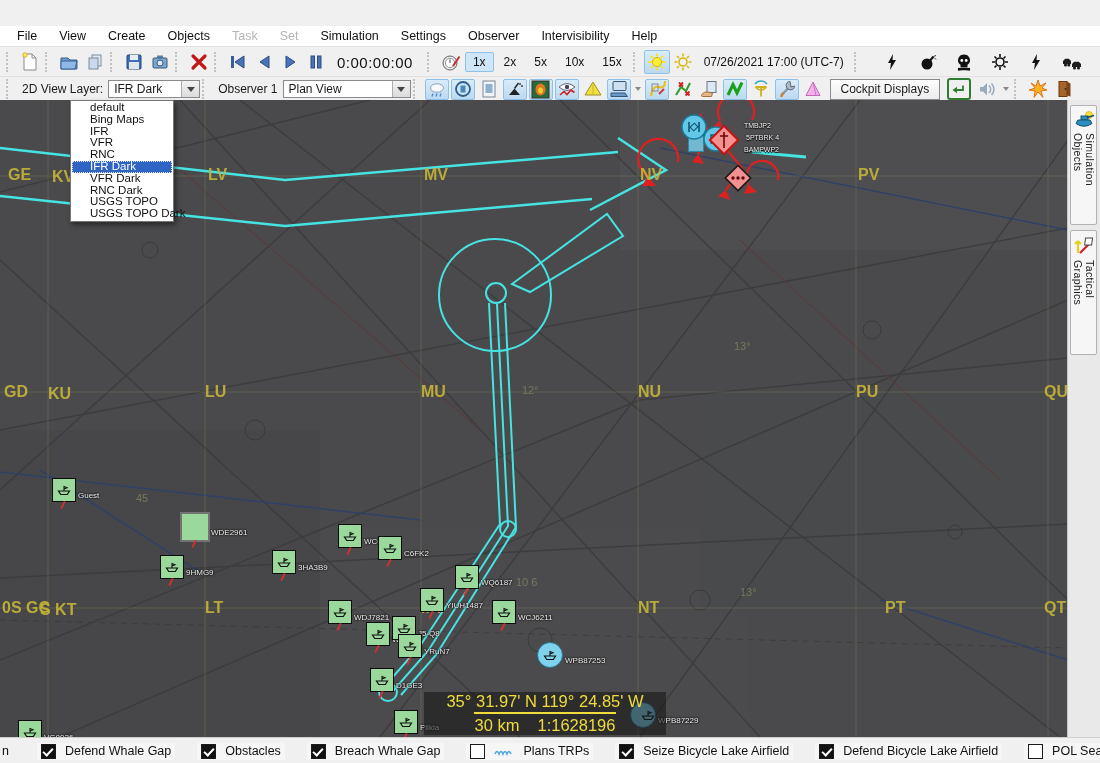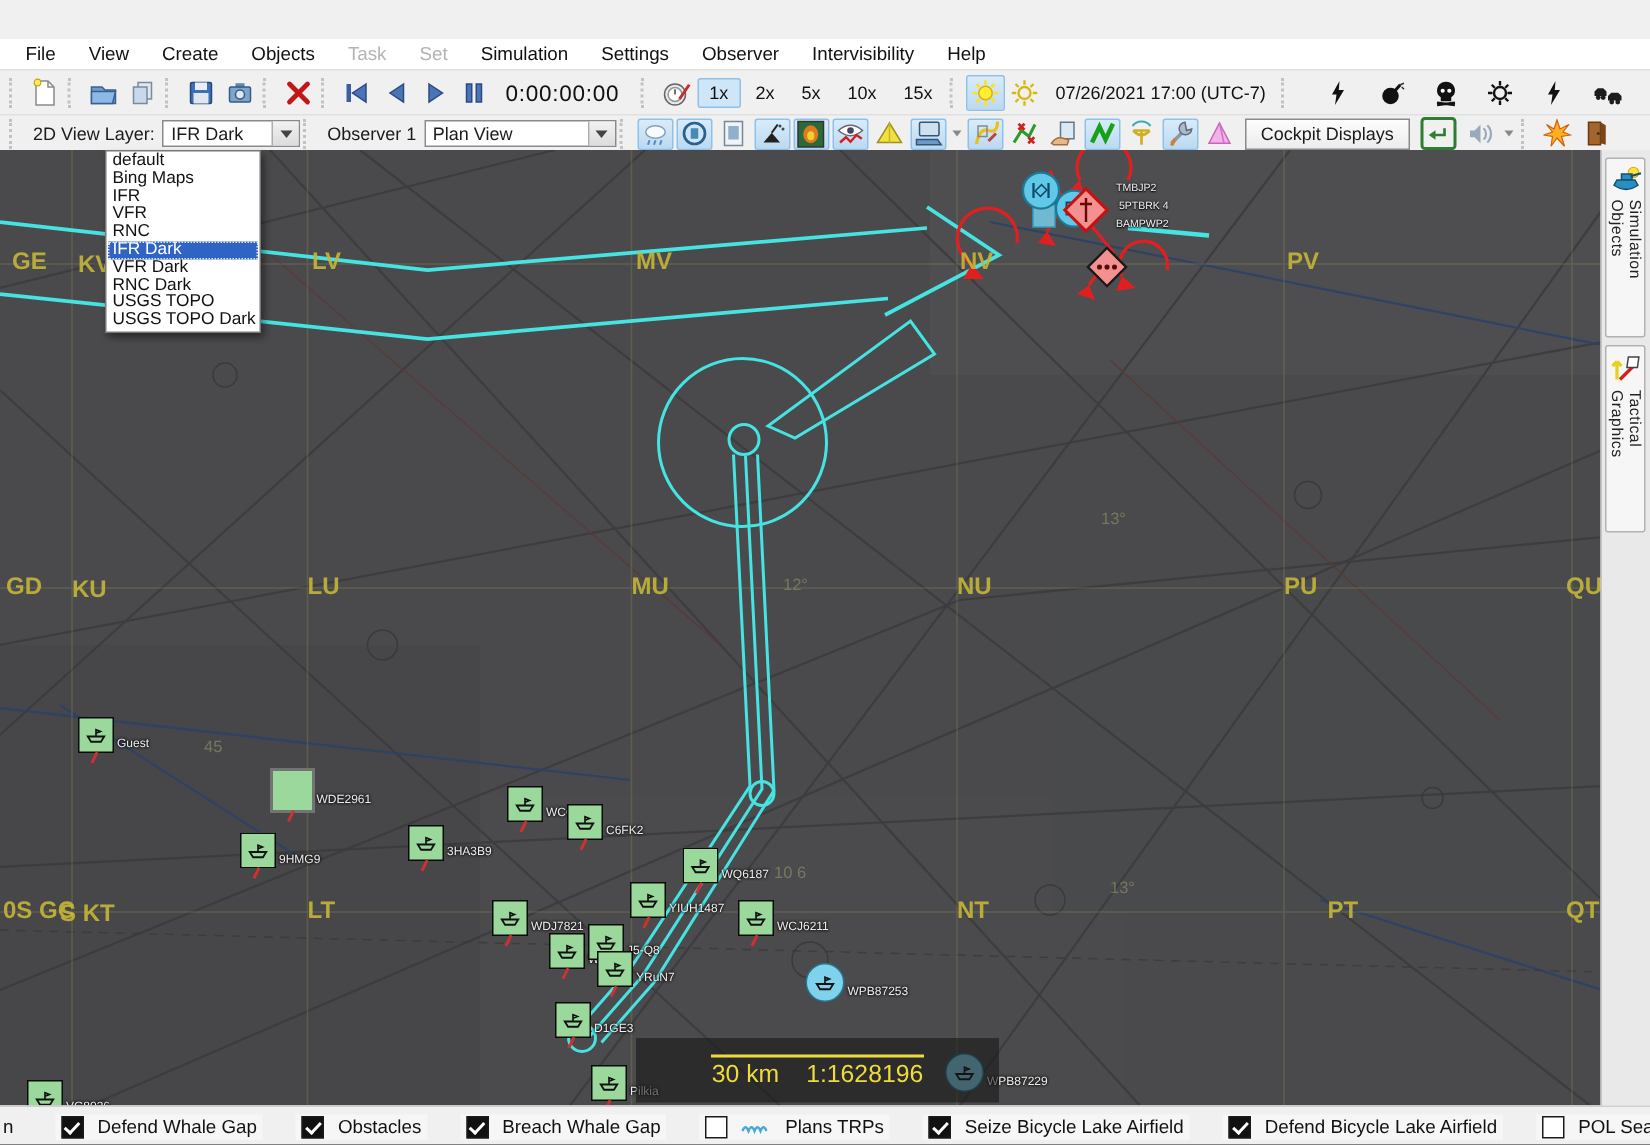--- a/index.html
+++ b/index.html
@@ -55,21 +55,21 @@
   .ulabel{position:absolute;left:100%;margin-left:3px;top:55%;color:#eee;font-size:8px;white-space:nowrap;
           text-shadow:0 0 2px #000,0 0 2px #000;}
   .coord-box{position:absolute;left:424px;top:592px;width:242px;height:43px;background:rgba(22,22,22,.58);
              display:flex;flex-direction:column;align-items:center;justify-content:center;z-index:7;}
   .coord-line1{color:#efdb3a;font-size:16.5px;white-space:nowrap;}
   .coord-rule{width:142px;height:2px;background:#efdb3a;margin:1px 0 2px 0;}
   .coord-line2{color:#efdb3a;font-size:16.5px;white-space:nowrap;display:flex;gap:18px;}
   
   .layer-list{position:absolute;left:70px;top:100px;width:100px;background:#fff;border:1px solid #777;
               box-shadow:2px 3px 5px rgba(0,0,0,.45);z-index:60;padding:1px;}
-  .layer-option{font-size:11.5px;padding:0 3px;height:11.8px;line-height:11.8px;color:#111;white-space:nowrap;}
+  .layer-option{font-size:11.5px;padding:0 18px;height:11.8px;line-height:11.8px;color:#111;white-space:nowrap;}
   .layer-option.selected{background:#2f64c4;color:#fff;outline:1px dotted #dce6f5;outline-offset:-1px;}
   
   .sidebar{position:absolute;right:0;top:100px;width:32px;height:637px;background:#e9e9e9;border-left:1px solid #c6c6c6;}
   .side-tab{position:absolute;left:2px;width:27px;background:#f6f6f6;border:1px solid #b2b2b2;border-radius:2px;
             display:flex;flex-direction:column;align-items:center;padding:4px 0 8px 0;box-sizing:border-box;}
   .vtext{writing-mode:vertical-rl;font-size:10.5px;color:#222;margin-top:5px;letter-spacing:.4px;}
   
   .bottombar{position:absolute;left:0;top:737px;width:1100px;height:26px;background:#f0f0f0;border-top:1px solid #cfcfcf;
              display:flex;align-items:center;overflow:hidden;}
   .bb-partial{margin-left:2px;font-size:12.5px;color:#111;}
@@ -616,21 +616,21 @@
           </svg>
           <span class="ulabel">VG8036</span>
         </div>
         <div class="unit u-blue" style="left: 537px; top: 542px;">
           <svg width="14" height="14" viewBox="0 0 14 14">
             <path d="M1.5 8 h11 l-2.2 3.5 h-6.6z" fill="none" stroke="#111" stroke-width="1.2"></path>
             <path d="M7 8 V3.5 l3 1.2 -3 1.2" fill="none" stroke="#111" stroke-width="1.1"></path>
           </svg>
           <span class="ulabel">WPB87253</span>
         </div>
-        <div class="unit u-blue" style="left: 630px; top: 602px;">
+        <div class="unit u-blue" style="left: 630px; top: 602px; justify-content: flex-end;">
           <svg width="14" height="14" viewBox="0 0 14 14">
             <path d="M1.5 8 h11 l-2.2 3.5 h-6.6z" fill="none" stroke="#111" stroke-width="1.2"></path>
             <path d="M7 8 V3.5 l3 1.2 -3 1.2" fill="none" stroke="#111" stroke-width="1.1"></path>
           </svg>
           <span class="ulabel">WPB87229</span>
         </div>
         <div class="unit u-cyan-sq" style="left: 688px; top: 36px;"></div>
         <div class="unit u-hq-k" style="left: 681px; top: 14px;">
           <svg width="26" height="26">
             <circle cx="13" cy="13" r="12" fill="#62c8e8" stroke="#1a7a9a" stroke-width="1.5"></circle>
@@ -658,20 +658,21 @@
             <circle cx="16" cy="16" r="1.7" fill="#5a0a0a"></circle>
             <circle cx="21" cy="16" r="1.7" fill="#5a0a0a"></circle>
           </svg>
         </div>
         <div class="unit u-note" style="left: 744px; top: 22px;">TMBJP2</div>
         <div class="unit u-note" style="left: 746px; top: 34px;">5PTBRK 4</div>
         <div class="unit u-note" style="left: 744px; top: 46px;">BAMPWP2</div>
       </div>
 
     <div class="coord-box">
+      <span class="coord-line1">35° 31.97' N  119° 24.85' W</span>
       <span class="coord-rule"></span>
       <span class="coord-line2">
         <span>30 km</span>
         <span>1:1628196</span>
       </span>
     </div>
   </div>
 
   <div class="layer-list" id="layer-list">
       <div class="layer-option">default</div>

